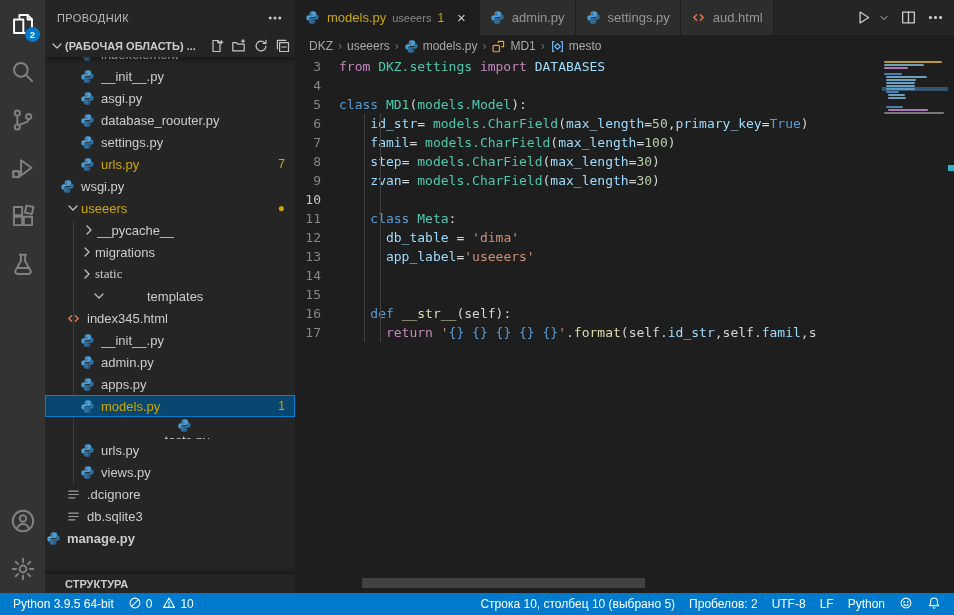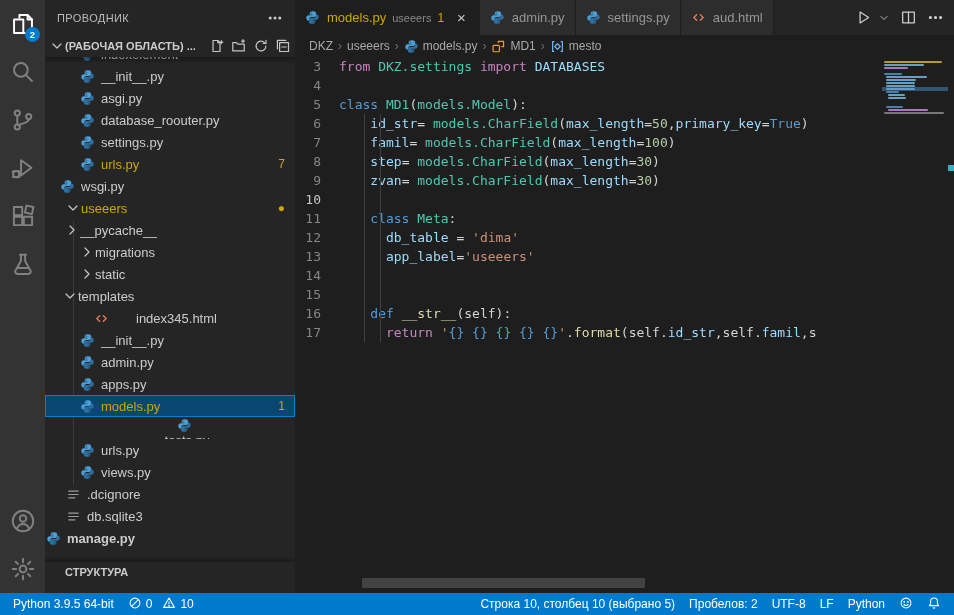--- a/index.html
+++ b/index.html
@@ -34,21 +34,21 @@
   .trow.warn .tlabel{color:#cca700;}
   .trow.selected{background:#094771;outline:1px solid #007fd4;outline-offset:-1px;}
   .trow .chev{width:16px;height:16px;flex:none;color:#c5c5c5;}
   .trow .chev.exp{transform:rotate(90deg);}
   .trow .ficon{width:16px;height:16px;flex:none;margin-right:6px;display:flex;align-items:center;justify-content:center;}
   .trow .ficon svg{width:15px;height:15px;}
   .trow .tlabel{overflow:hidden;text-overflow:ellipsis;}
   .trow .tbadge{margin-left:auto;margin-right:10px;color:#cca700;font-size:12px;}
   .trow.clipped{margin-top:-14px;}
   #tree-guide{position:absolute;left:28px;width:1px;background:#3c3c3c;}
-  #outline-header{position:absolute;left:0;bottom:12px;width:250px;height:20px;background:#252526;
+  #outline-header{position:absolute;left:0;bottom:0;width:250px;height:20px;background:#252526;
     border-top:1px solid #1b1b1c;display:flex;align-items:center;font-size:11px;font-weight:bold;color:#cccccc;
     padding:0 4px;cursor:pointer;box-shadow:0 -2px 3px rgba(0,0,0,.25);}
   #outline-header .chev{width:16px;height:16px;color:#c5c5c5;}
   
   #editor{position:absolute;left:295px;top:0;width:659px;height:593px;background:#1e1e1e;}
   #tabbar{position:relative;height:35px;background:#252526;display:flex;align-items:stretch;}
   .tab{display:flex;align-items:center;gap:6px;padding:0 10px;background:#2d2d2d;color:#969696;
     border-right:1px solid #1e1e1e;cursor:pointer;font-size:13px;white-space:nowrap;}
   .tab.active{background:#1e1e1e;color:#cca700;}
   .tab .ficon{width:16px;height:16px;display:flex;}
@@ -270,45 +270,45 @@
           </span>
           <span class="tlabel">wsgi.py</span>
         </div>
         <div class="trow warn" style="padding-left: 20px;">
           <span class="chev exp"><svg viewBox="0 0 16 16" fill="none" stroke="currentColor" stroke-width="1.2" stroke-linecap="round" stroke-linejoin="round">
               <path d="m6 4 4 4-4 4"></path>
             </svg></span>
           <span class="tlabel">useeers</span>
           <span class="tbadge">●</span>
         </div>
-        <div class="trow" style="padding-left: 19px;">
+        <div class="trow" style="padding-left: 36px;">
           <span class="chev"><svg viewBox="0 0 16 16" fill="none" stroke="currentColor" stroke-width="1.2" stroke-linecap="round" stroke-linejoin="round">
               <path d="m6 4 4 4-4 4"></path>
             </svg></span>
           <span class="tlabel">__pycache__</span>
         </div>
         <div class="trow" style="padding-left: 34px;">
           <span class="chev"><svg viewBox="0 0 16 16" fill="none" stroke="currentColor" stroke-width="1.2" stroke-linecap="round" stroke-linejoin="round">
               <path d="m6 4 4 4-4 4"></path>
             </svg></span>
           <span class="tlabel">migrations</span>
         </div>
-        <div class="trow" style="padding-left: 34px;">
+        <div class="trow" style="padding-left: 34px; font-family: Liberation Serif, serif;">
           <span class="chev"><svg viewBox="0 0 16 16" fill="none" stroke="currentColor" stroke-width="1.2" stroke-linecap="round" stroke-linejoin="round">
               <path d="m6 4 4 4-4 4"></path>
             </svg></span>
           <span class="tlabel">static</span>
         </div>
-        <div class="trow" style="padding-left: 17px;">
+        <div class="trow" style="padding-left: 46px; gap: 40px;">
           <span class="chev exp"><svg viewBox="0 0 16 16" fill="none" stroke="currentColor" stroke-width="1.2" stroke-linecap="round" stroke-linejoin="round">
               <path d="m6 4 4 4-4 4"></path>
             </svg></span>
           <span class="tlabel">templates</span>
         </div>
-        <div class="trow" style="padding-left: 48px; gap: 21px;">
+        <div class="trow" style="padding-left: 20px;">
           <span class="ficon">
             <svg viewBox="0 0 16 16" fill="none" stroke="#e07b53" stroke-width="1.5" stroke-linecap="round" stroke-linejoin="round">
               <path d="M6 5 3 8l3 3M10 5l3 3-3 3"></path>
             </svg>
           </span>
           <span class="tlabel">index345.html</span>
         </div>
         <div class="trow" style="padding-left: 34px;">
           <span class="ficon">
             <svg viewBox="0 0 16 16">

